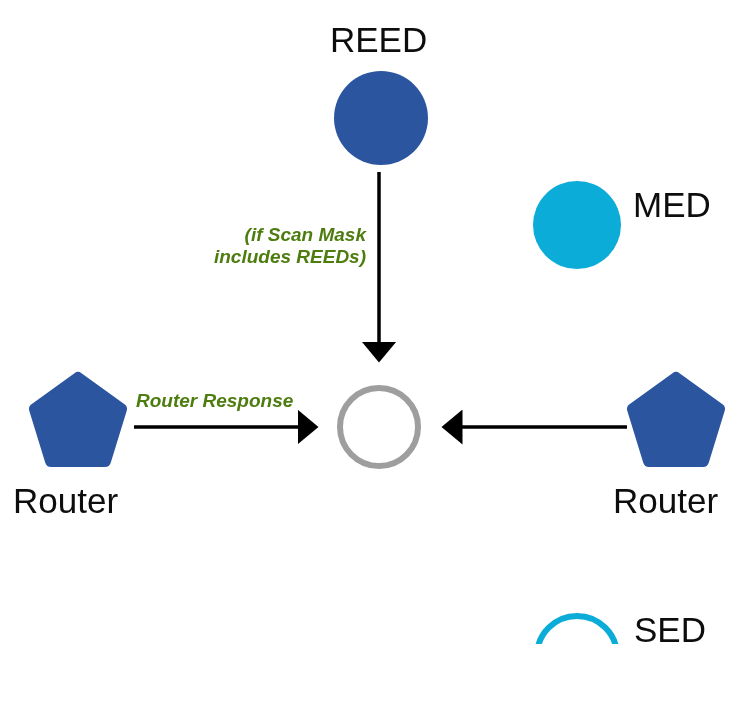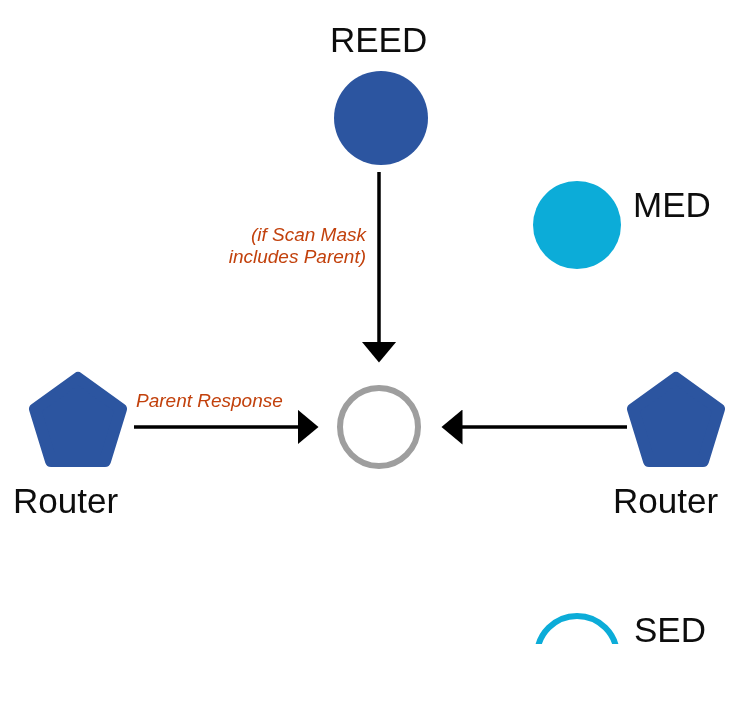--- a/index.html
+++ b/index.html
@@ -31,23 +31,24 @@
     font-size: 35px;
     color: #0d0d0d;
     white-space: nowrap;
     line-height: 1;
   }
   .edge-label {
     position: absolute;
     font-family: "Liberation Sans", sans-serif;
     font-style: italic;
     font-size: 20px;
-    color: #c2410c;
+    color: #4d7c0f;
     white-space: nowrap;
     line-height: 1.18;
+    font-weight: bold;
   }
   #label-reed   { left: 330px; top: 22px; }
   #label-med    { left: 633px; top: 187px; }
   #label-router-left  { left: 13px;  top: 483px; }
   #label-router-right { left: 613px; top: 483px; }
   #label-sed    { left: 634px; top: 612px; }
   #label-parent-response { left: 136px; top: 390px; font-size: 19px; }
   #label-scan-mask {
     left: 196px;
     top: 224px;
@@ -106,20 +107,20 @@
   <div class="node-label" id="label-reed">REED</div>
 
   <div class="node-label" id="label-med">MED</div>
 
   <div class="node-label" id="label-router-left">Router</div>
 
   <div class="node-label" id="label-router-right">Router</div>
 
   <div class="node-label" id="label-sed">SED</div>
 
-  <div class="edge-label" id="label-parent-response">Parent Response</div>
+  <div class="edge-label" id="label-parent-response">Router Response</div>
 
   <div class="edge-label" id="label-scan-mask">
     <div>(if Scan Mask</div>
-    <div>includes Parent)</div>
+    <div>includes REEDs)</div>
   </div>
 
 </div>
 
 </body></html>

